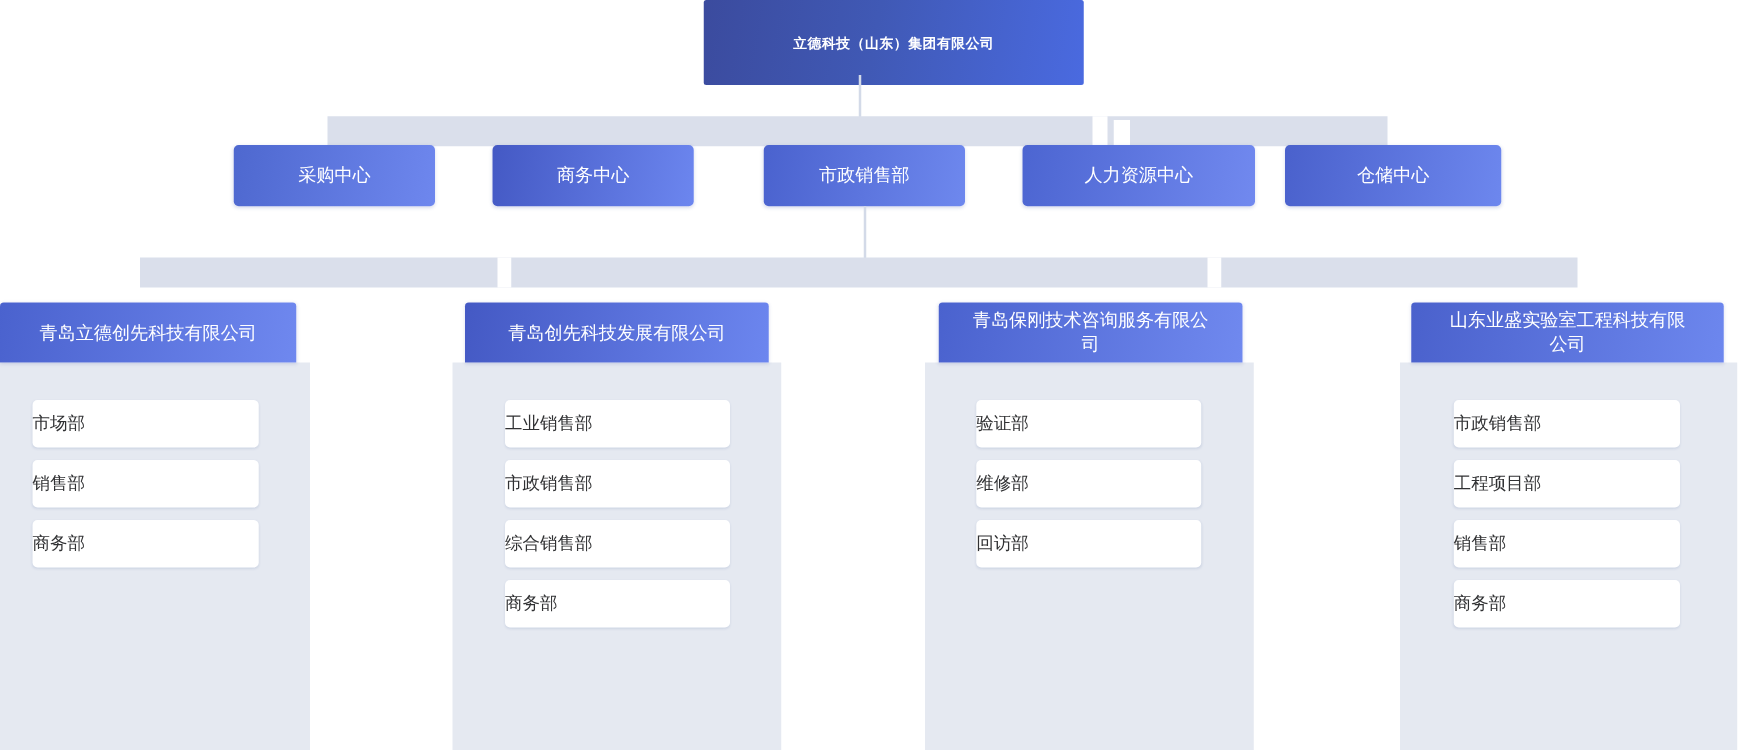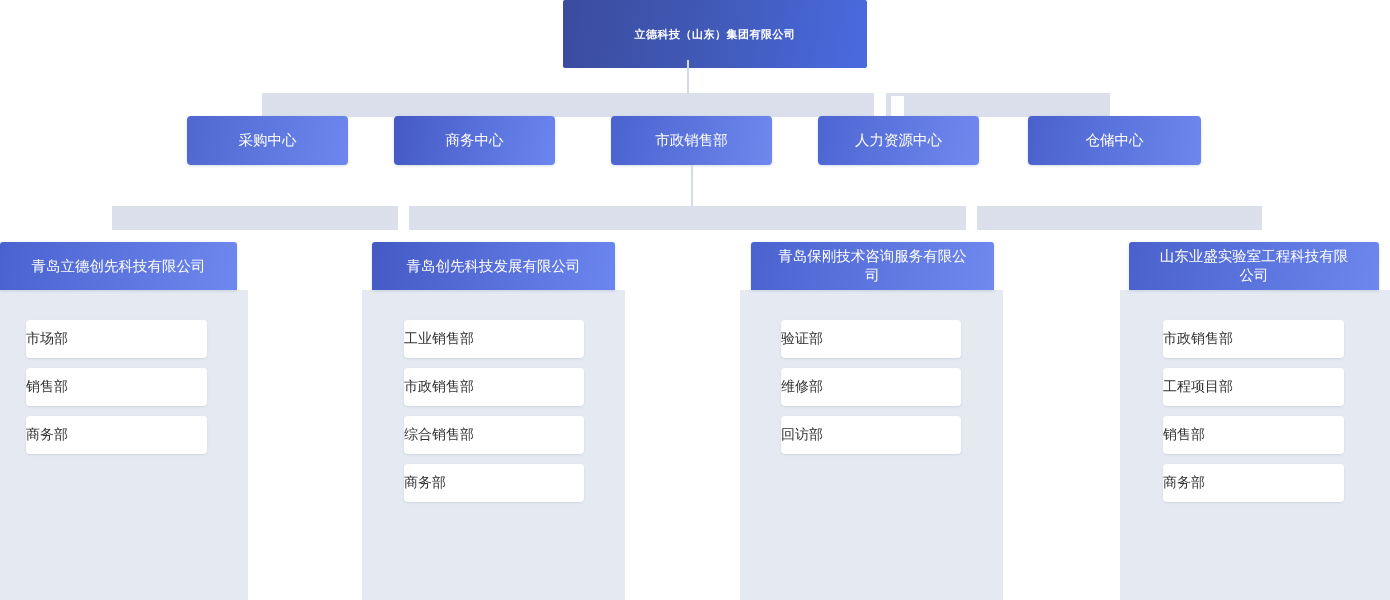--- a/index.html
+++ b/index.html
@@ -63,21 +63,21 @@
     color: #ffffff;
     font-size: 14.5px;
     display: flex;
     align-items: center;
     justify-content: center;
     box-shadow: 0 1px 3px rgba(60,80,160,0.20);
   }
   .cn0 { left: 187px;  width: 161px; background: linear-gradient(100deg, #4e68cf 0%, #6e87ee 100%); }
   .cn1 { left: 394px;  width: 161px; background: linear-gradient(100deg, #4459c4 0%, #6c86ef 100%); }
   .cn2 { left: 611px;  width: 161px; background: linear-gradient(100deg, #4a62ce 0%, #6e88ee 100%); }
-  .cn3 { left: 818px;  width: 161px; background: linear-gradient(100deg, #4c65d1 0%, #7189ef 100%); font-family: Liberation Mono, monospace; }
+  .cn3 { left: 818px;  width: 186px; background: linear-gradient(100deg, #4c65d1 0%, #7189ef 100%); font-family: Liberation Mono, monospace; }
   .cn4 { left: 1028px; width: 173px; background: linear-gradient(100deg, #4a61cc 0%, #6d87ee 100%); }
 
   
   .col {
     position: absolute;
     top: 290px;
     height: 310px;
     background: #e5e9f1;
   }
   .col0 { left: 0px;    width: 248px; }

